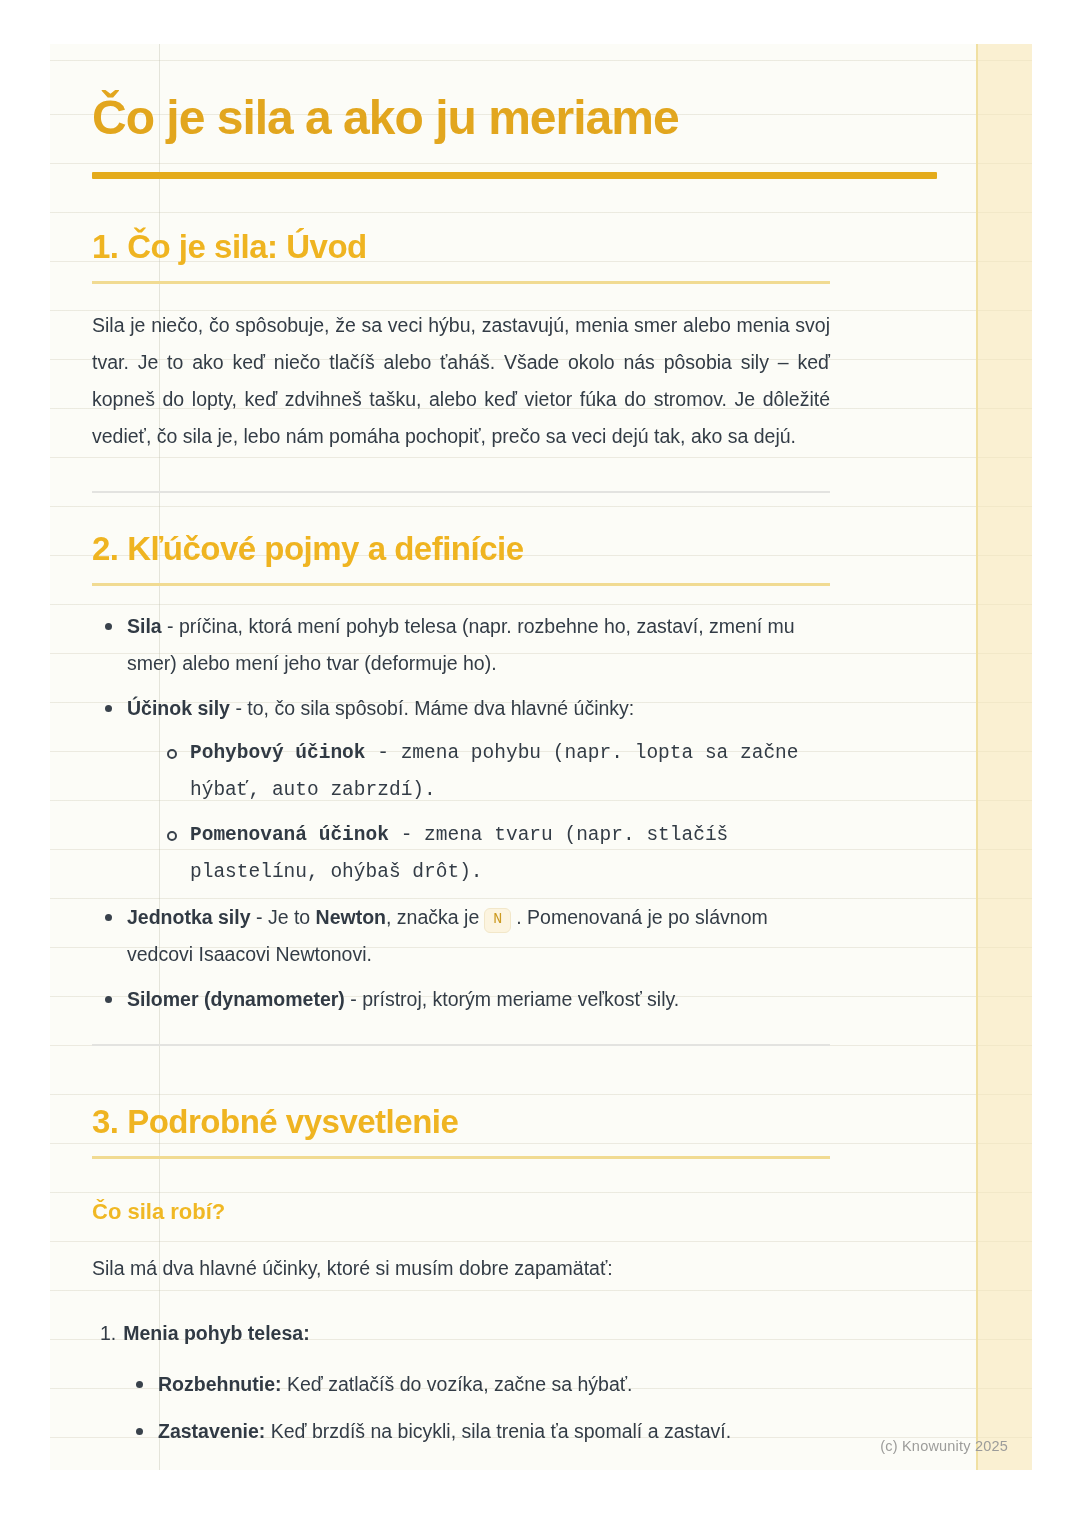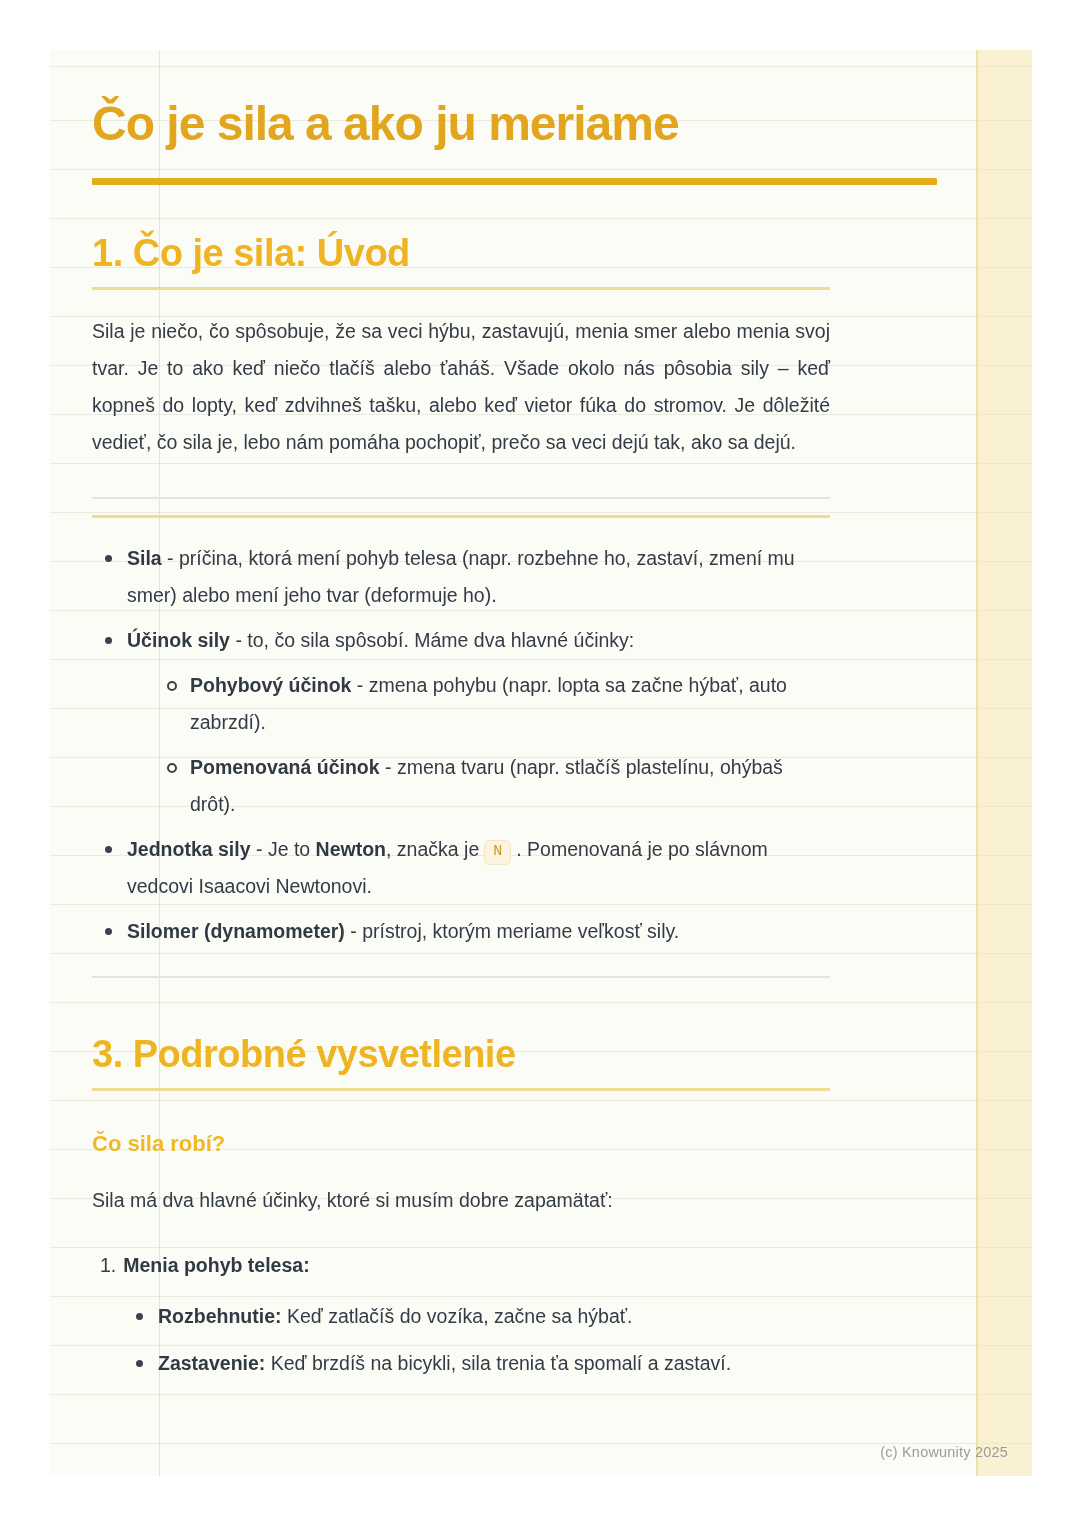--- a/index.html
+++ b/index.html
@@ -4,21 +4,21 @@
 <style>
   html, body { margin:0; padding:0; }
   body {
     width:1080px; height:1528px;
     background:#ffffff;
     font-family:"Liberation Sans", sans-serif;
     position:relative;
     overflow:hidden;
   }
   .paper {
-    position:absolute; left:50px; top:50px;
+    position:absolute; left:50px; top:44px;
     width:982px; height:1426px;
     background-color:#FCFCF7;
     background-image:repeating-linear-gradient(
       to bottom,
       rgba(0,0,0,0) 0px, rgba(0,0,0,0) 48px,
       rgba(186,180,155,0.25) 48px, rgba(186,180,155,0.25) 49px);
     background-position:0 22px;
   }
   .vline {
     position:absolute; top:0; bottom:0; left:109px; width:1px;
@@ -41,21 +41,21 @@
     color:#E2A61E;
   }
   .title-rule {
     width:845px; height:7px;
     background:#E4AB1C;
     margin-top:28px;
     border-radius:1px;
   }
   .section-heading {
     margin:0;
-    font-size:38px; line-height:36px;
+    font-size:33px; line-height:36px;
     font-weight:800; letter-spacing:-0.5px;
     color:#EFB421;
   }
   .mt-h2a { margin-top:50px; }
   .mt-h2b { margin-top:38px; }
   .mt-h2c { margin-top:58px; }
   .thin-rule {
     width:738px; height:3px;
     background:#F1DB92;
     margin-top:16px;
@@ -82,21 +82,21 @@
     color:#333C46;
   }
   ul.bullets li + li { margin-top:8px; }
   ul.bullets > li::before {
     content:""; position:absolute;
     left:13px; top:15px;
     width:7px; height:7px; border-radius:50%;
     background:#39424C;
   }
   ul.subbullets { list-style:none; margin:6px 0 0 31px; padding:0; }
-  ul.subbullets li { position:relative; padding-left:32px; margin-top:8px; }
+  ul.subbullets li { position:relative; padding-left:32px; margin-top:8px;font-family:Liberation Mono, monospace; }
   ul.subbullets li::before {
     content:""; position:absolute;
     left:9px; top:14px;
     width:6px; height:6px; border-radius:50%;
     background:transparent;
     border:2px solid #39424C;
   }
   .unit-badge {
     display:inline-block;
     margin:0 5px;
@@ -143,20 +143,21 @@
 
     <h1 class="doc-title">Čo je sila a ako ju meriame</h1>
     <div class="title-rule"></div>
 
     <h2 class="section-heading mt-h2a">1. Čo je sila: Úvod</h2>
     <div class="thin-rule"></div>
     <p class="body-par">Sila je niečo, čo spôsobuje, že sa veci hýbu, zastavujú, menia smer alebo menia svoj tvar. Je to ako keď niečo tlačíš alebo ťaháš. Všade okolo nás pôsobia sily – keď kopneš do lopty, keď zdvihneš tašku, alebo keď vietor fúka do stromov. Je dôležité vedieť, čo sila je, lebo nám pomáha pochopiť, prečo sa veci dejú tak, ako sa dejú.</p>
 
     <div class="divider mt-div1"></div>
 
+    <h2 class="section-heading mt-h2b">2. Kľúčové pojmy a definície</h2>
     <div class="thin-rule"></div>
 
     <ul class="bullets">
       <li>
         <strong>Sila</strong><span> - príčina, ktorá mení pohyb telesa (napr. rozbehne ho, zastaví, zmení mu smer) alebo mení jeho tvar (deformuje ho).</span>
       </li>
       <li>
         <strong>Účinok sily</strong><span> - to, čo sila spôsobí. Máme dva hlavné účinky:</span>
         <ul class="subbullets">
           <li>

